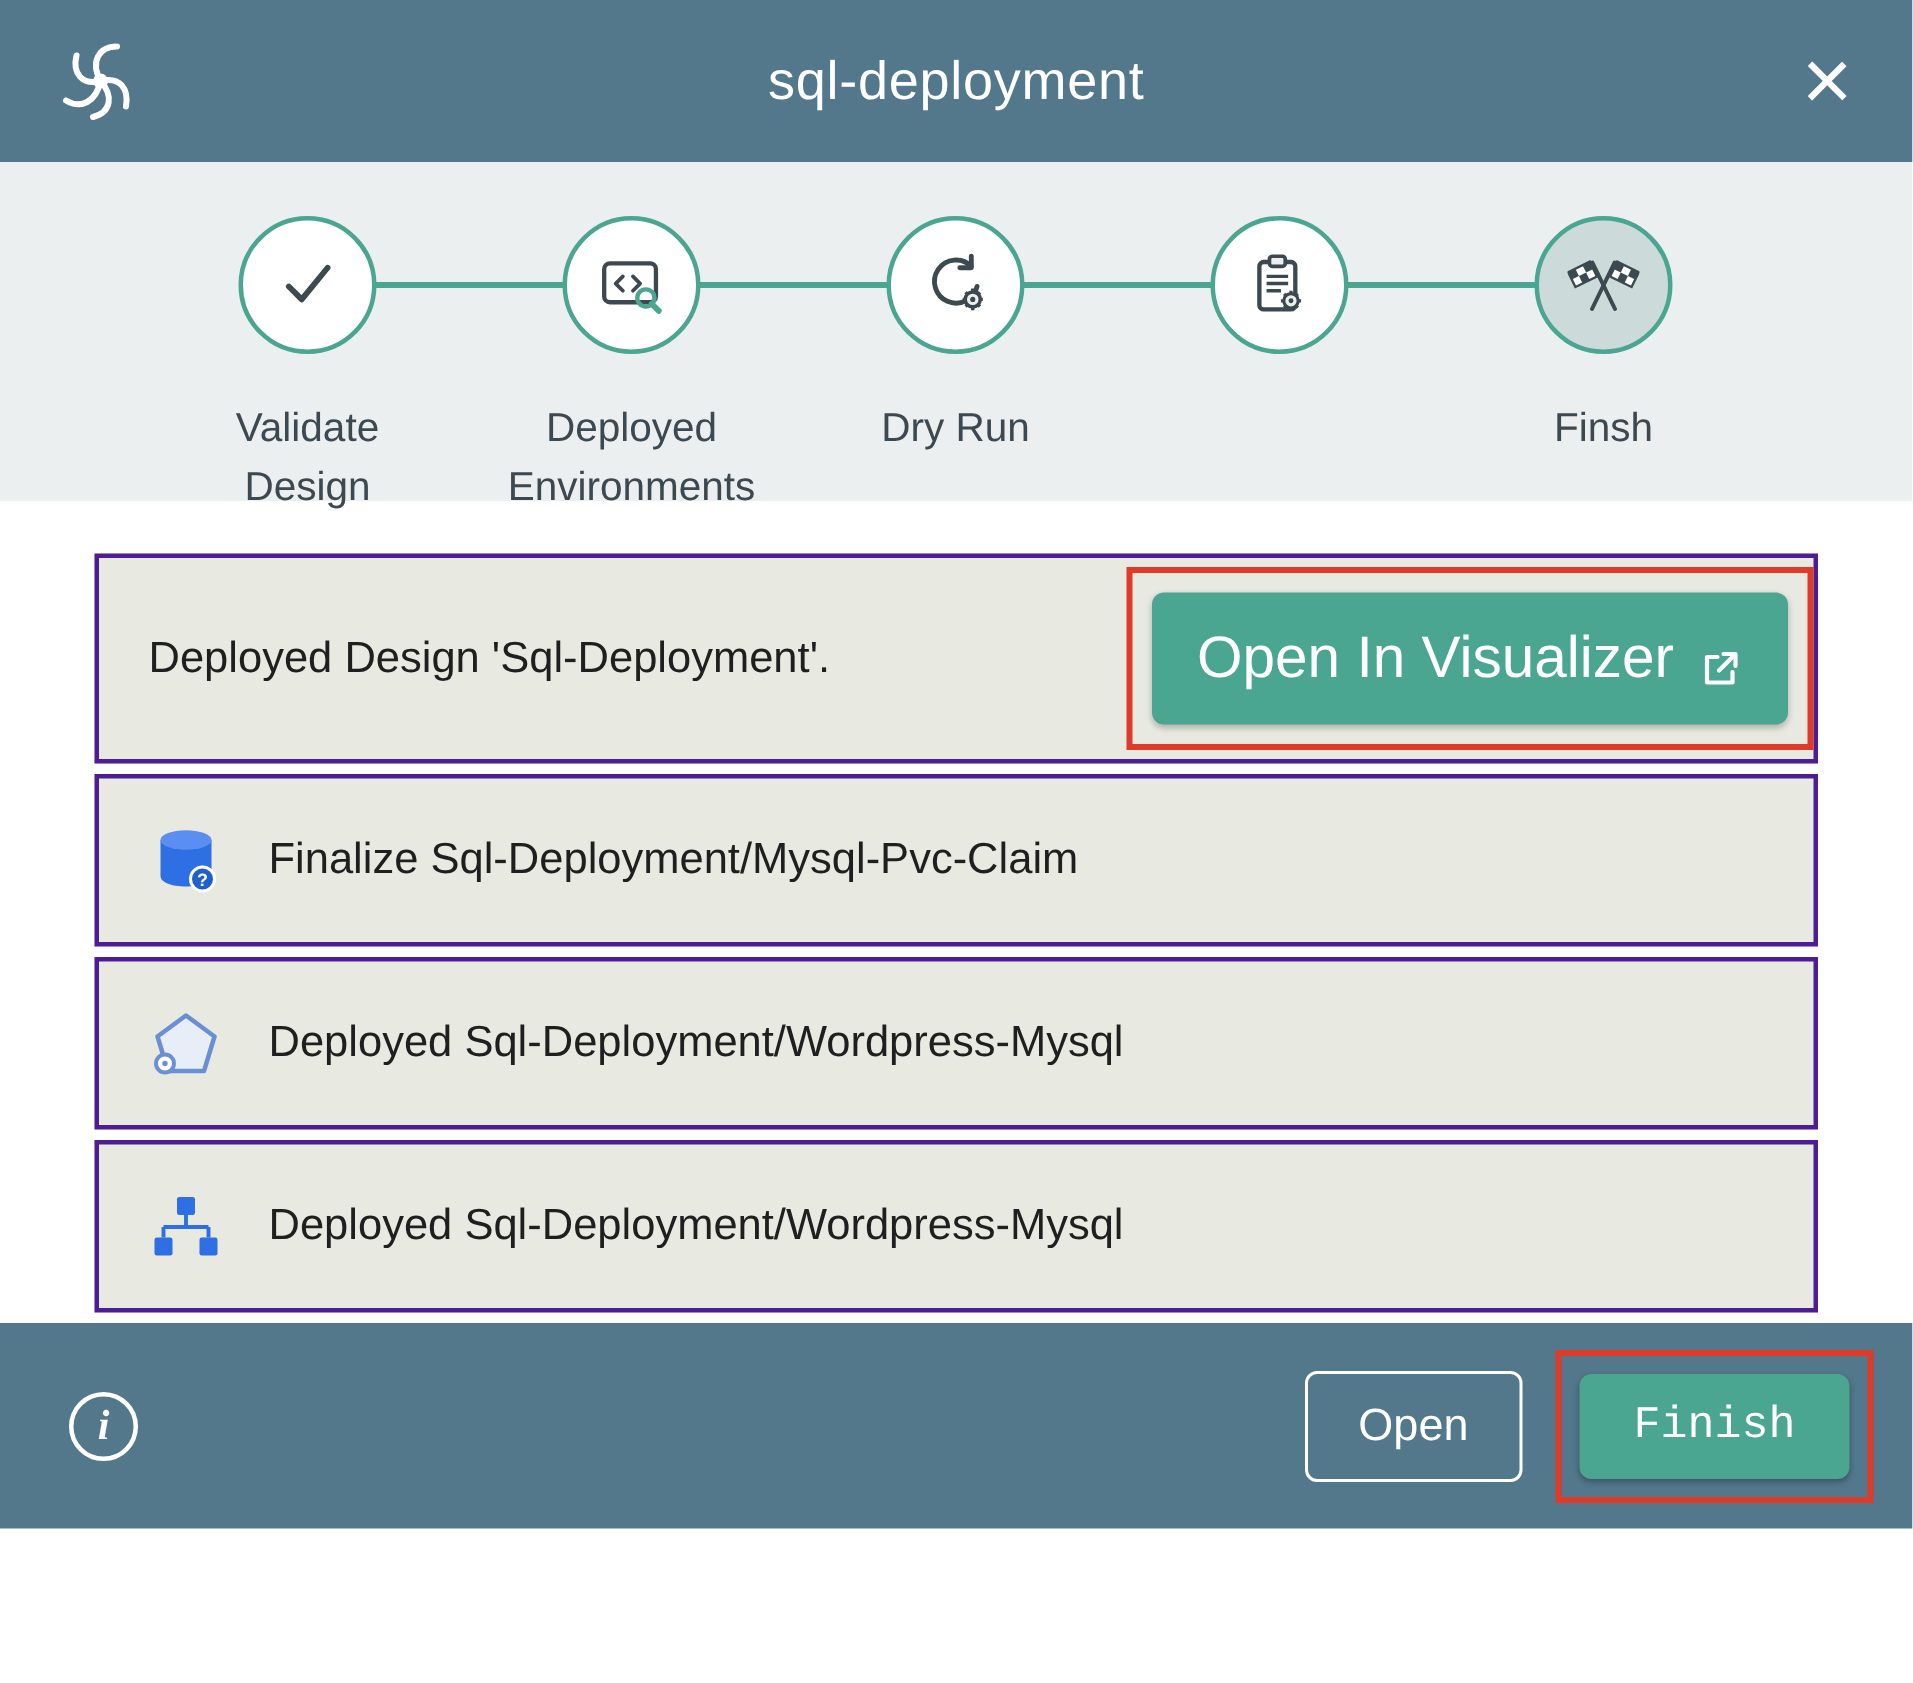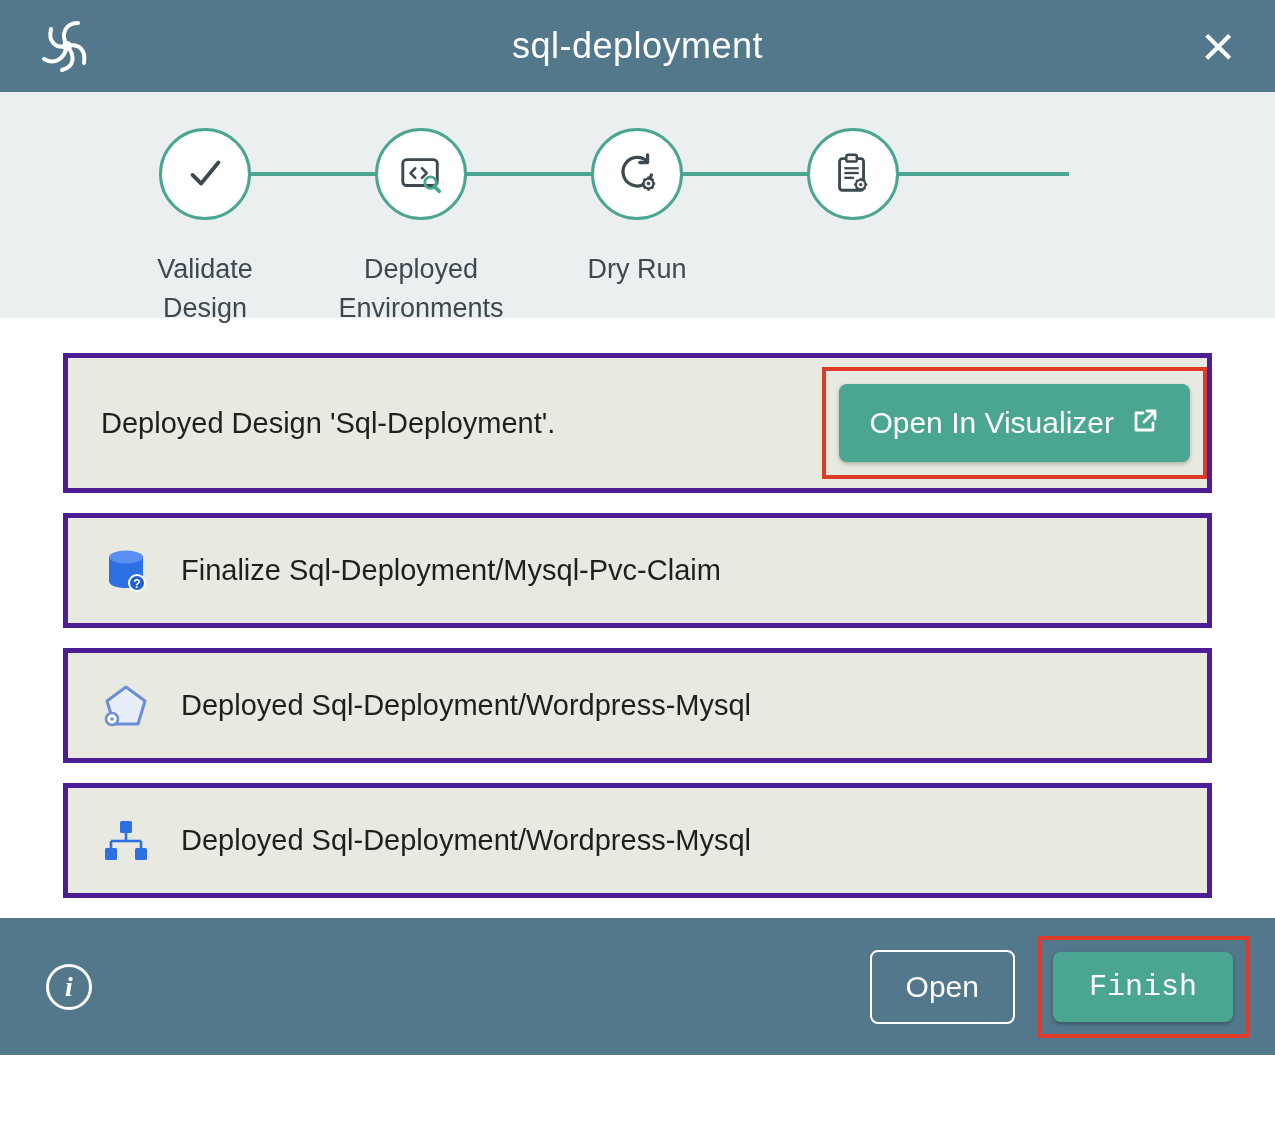--- a/index.html
+++ b/index.html
@@ -13,21 +13,21 @@
     --red:#de3b28;
     --blue:#2f6fe4;
     --blue-light:#6b8fd4;
   }
   *{box-sizing:border-box;margin:0;padding:0;}
   html,body{width:1275px;height:1122px;overflow:hidden;}
   body{font-family:"Liberation Sans", sans-serif;background:#fff;}
 
   
   .modal-header{
-    height:92px;background:var(--slate);display:flex;align-items:center;
+    height:108px;background:var(--slate);display:flex;align-items:center;
     padding:0 34px;position:relative;
   }
   .logo{width:66px;height:66px;flex:0 0 auto;}
   .modal-title{
     position:absolute;left:0;right:0;text-align:center;color:#fff;
     font-size:36px;font-weight:400;letter-spacing:.5px;
   }
   .close-btn{
     margin-left:auto;background:none;border:none;color:#fff;
     font-size:58px;line-height:1;cursor:pointer;font-weight:300;z-index:2;
@@ -45,29 +45,29 @@
   }
   .step.active .circle{background:#ccdbd9;}
   .step-label{
     margin-top:30px;width:176px;text-align:center;font-size:27px;
     color:var(--ink);line-height:1.45;
   }
 
   
   .main{padding:35px 63px 0;background:#fff;}
   .panel{
-    background:var(--row-bg);border:5px solid #4c1d95;margin-bottom:20px;
+    background:var(--row-bg);border:3px solid #4c1d95;margin-bottom:7px;
     display:flex;align-items:center;
   }
   .summary-panel{height:140px;justify-content:space-between;padding-left:33px;}
   .summary-text{font-size:29px;color:var(--text);}
   .annotation{border:4px solid var(--red);padding:13px;display:inline-flex;}
   .visualizer-btn{
     background:var(--teal);border:none;border-radius:8px;color:#fff;
-    font-size:30px;font-family:inherit;display:flex;align-items:flex-start;gap:16px;
+    font-size:39px;font-family:inherit;display:flex;align-items:flex-end;gap:16px;
     padding:22px 30px;cursor:pointer;box-shadow:0 2px 4px rgba(0,0,0,.25);
   }
   .result-row{height:115px;gap:30px;padding-left:33px;}
   .row-icon{width:50px;height:50px;flex:0 0 auto;display:flex;align-items:center;justify-content:center;}
   .row-text{font-size:29px;color:var(--text);}
 
   
   .modal-footer{
     height:137px;background:var(--slate);display:flex;align-items:center;
     padding:0 26px 0 46px;
@@ -183,20 +183,43 @@
               <line x1="35" y1="38" x2="36.8" y2="39.8"></line>
               <line x1="36.8" y1="30.2" x2="35" y2="32"></line>
               <line x1="29" y1="38" x2="27.2" y2="39.8"></line>
             </g>
             <circle cx="32" cy="35" r="1.7" fill="#3c4950"></circle>
           </svg>
         </span>
       </div>
     </div>
 
+    <div class="step active">
+      <div class="circle">
+        <span>
+          <svg width="48" height="48" viewBox="0 0 48 48">
+            <g transform="rotate(26 24 24)">
+              <rect x="22.8" y="6" width="2.6" height="37" rx="1.2" fill="#3c4950"></rect>
+              <rect x="25.4" y="6" width="16" height="11" fill="#ffffff" stroke="#3c4950" stroke-width="1.6"></rect>
+              <rect x="25.4" y="6" width="5.3" height="5.5" fill="#3c4950"></rect>
+              <rect x="36" y="6" width="5.4" height="5.5" fill="#3c4950"></rect>
+              <rect x="30.7" y="11.5" width="5.3" height="5.5" fill="#3c4950"></rect>
+            </g>
+            <g transform="rotate(-26 24 24)">
+              <rect x="22.6" y="6" width="2.6" height="37" rx="1.2" fill="#3c4950"></rect>
+              <rect x="6.6" y="6" width="16" height="11" fill="#ffffff" stroke="#3c4950" stroke-width="1.6"></rect>
+              <rect x="6.6" y="6" width="5.3" height="5.5" fill="#3c4950"></rect>
+              <rect x="17.2" y="6" width="5.4" height="5.5" fill="#3c4950"></rect>
+              <rect x="11.9" y="11.5" width="5.3" height="5.5" fill="#3c4950"></rect>
+            </g>
+          </svg>
+        </span>
+      </div>
+      <div class="step-label">Finsh</div>
+    </div>
 
   </div>
 </section>
 
 <main class="main">
 
   <div class="panel summary-panel">
     <span class="summary-text">Deployed Design 'Sql-Deployment'.</span>
     <span class="annotation">
       <button class="visualizer-btn">

